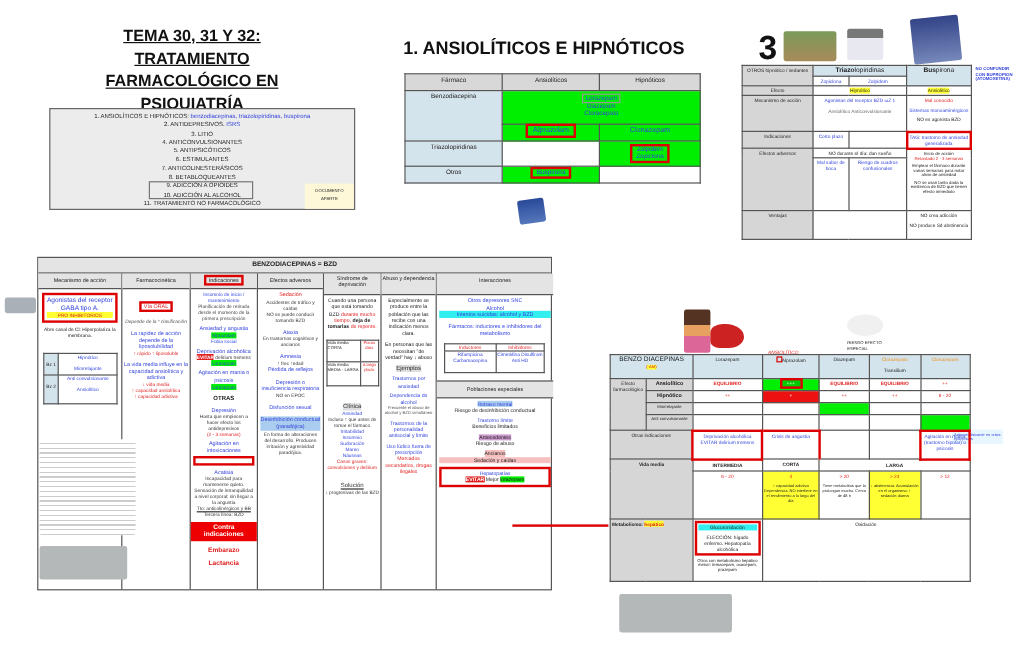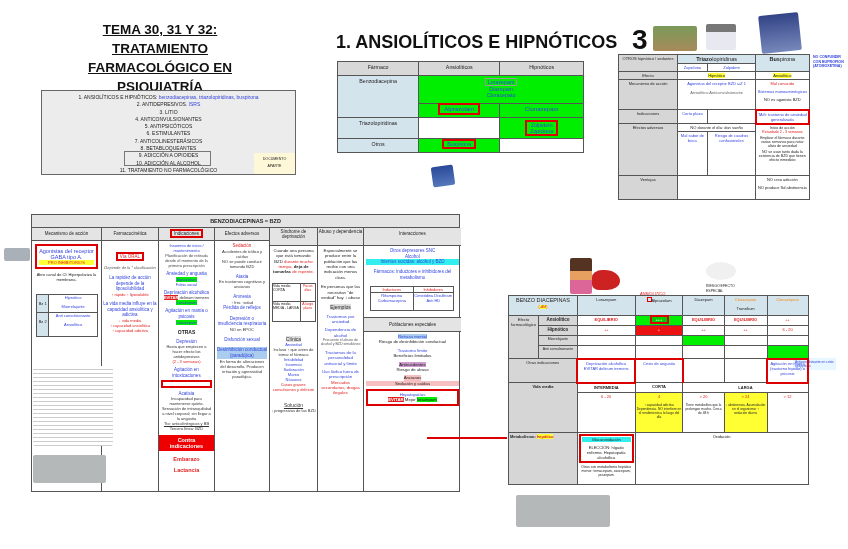--- a/index.html
+++ b/index.html
@@ -10,21 +10,21 @@
 .rbox{border:2px solid #d00}
 table{border-collapse:collapse}
 td,th{border:1px solid #555;text-align:center;vertical-align:top}
 .hdr{background:#d8d8d8}
 .gry{background:#d6d6d6}
 .lb{background:#d4e4ec}
 .main-title{left:60px;top:20px;width:200px;text-align:center;font-weight:bold;font-size:13.5px;line-height:19px;text-decoration:underline;color:#111}
 .toc{left:41px;top:90px;width:255px;height:85px;border:1px solid #666;background:#ececec;text-align:center;font-size:5px;line-height:7.3px;padding-top:3px}
 .toc .box{position:absolute;left:82px;top:60px;width:87px;height:15px;border:1px solid #777}
 .doc-aparte{position:absolute;left:212px;top:62px;background:#fff8d8;font-size:3.6px;padding:3px 4px}
-.sec-title{left:336px;top:32px;font-weight:bold;font-size:18px;color:#111}
+.sec-title{left:336px;top:32px;font-weight:bold;font-size:15px;color:#111}
 .tbl1{left:337px;top:61px;width:247px;font-size:5.3px}
 .tbl1 td{height:14px;padding:2px}
 .tbl3{left:618px;top:54px;width:192px;font-size:4px}
 .tbl3 td{padding:1px}
 .bzd{left:31px;top:214px;width:429px;height:278px;border:1px solid #555;background:#fff}
 .bzd-col{position:absolute;top:26px;bottom:0;border-right:1px solid #555}
 .bzd-colh{height:13px;font-size:4.5px;text-align:center;padding-top:3px;border-bottom:1px solid #555;background:#e4e4e4}
 .tbl4{left:508px;top:295px;width:301px;font-size:4px}
 .tbl4 td{height:10px;padding:1px}
 .img{position:absolute;border-radius:2px}

